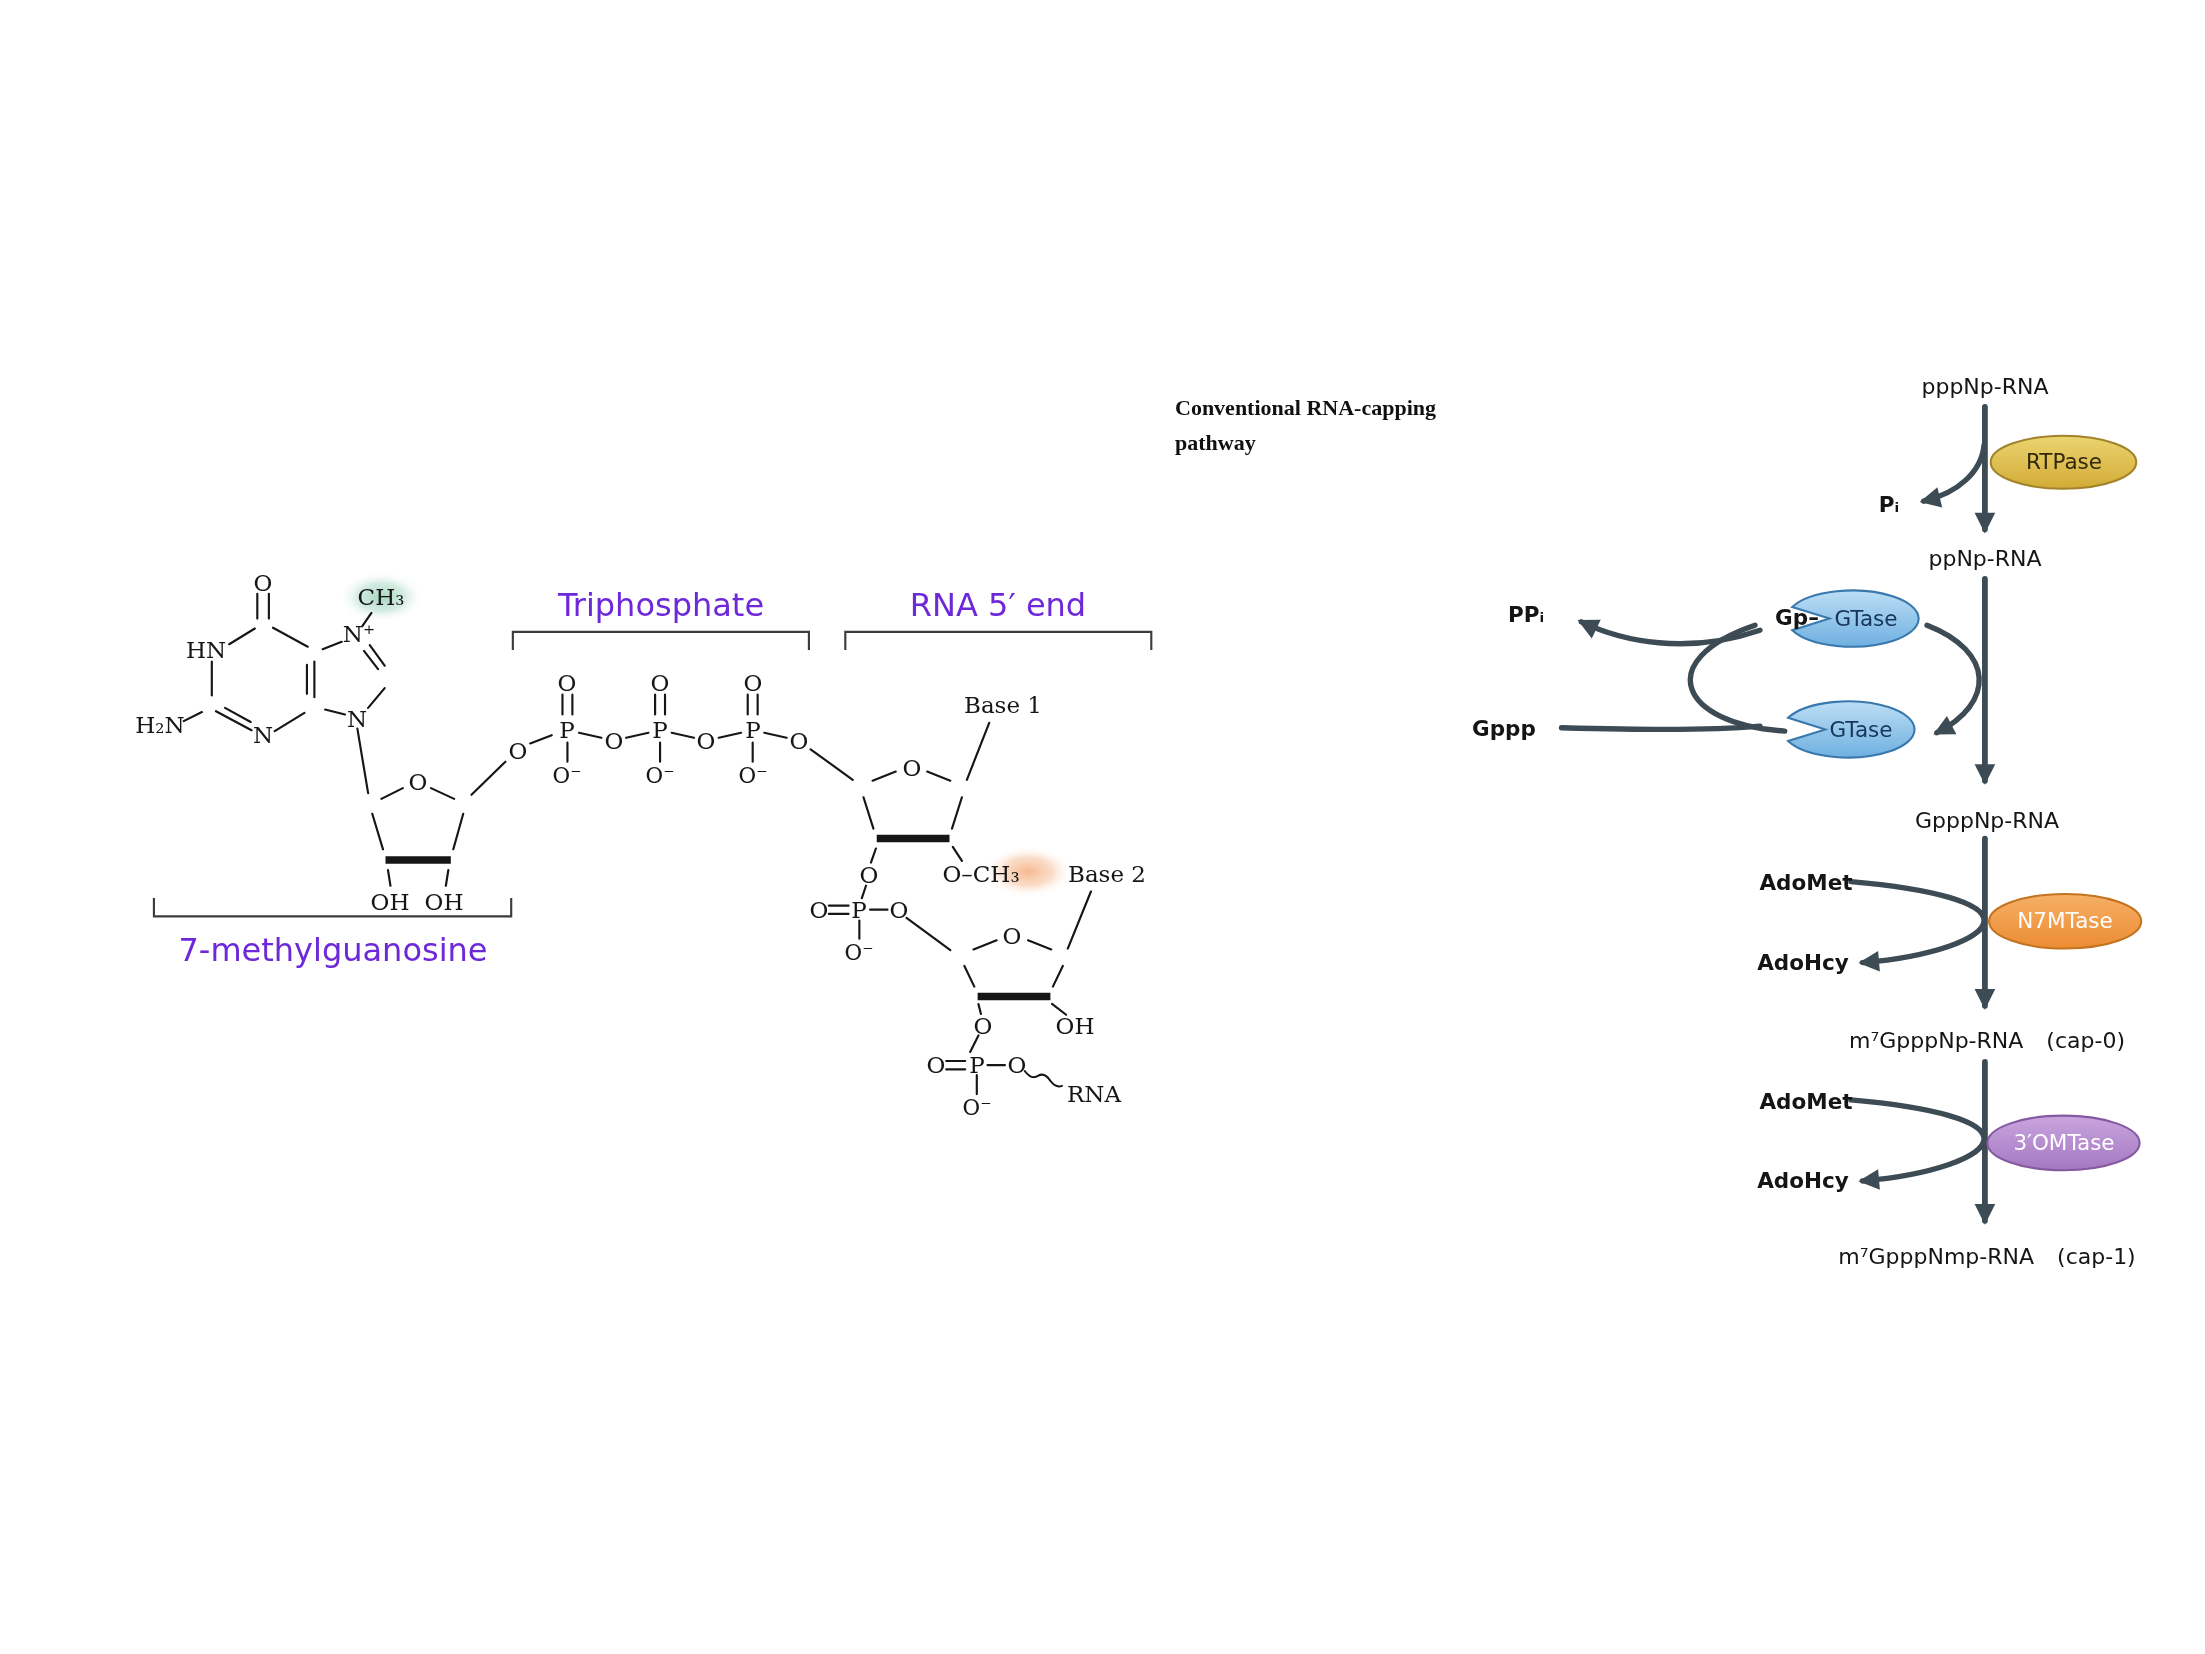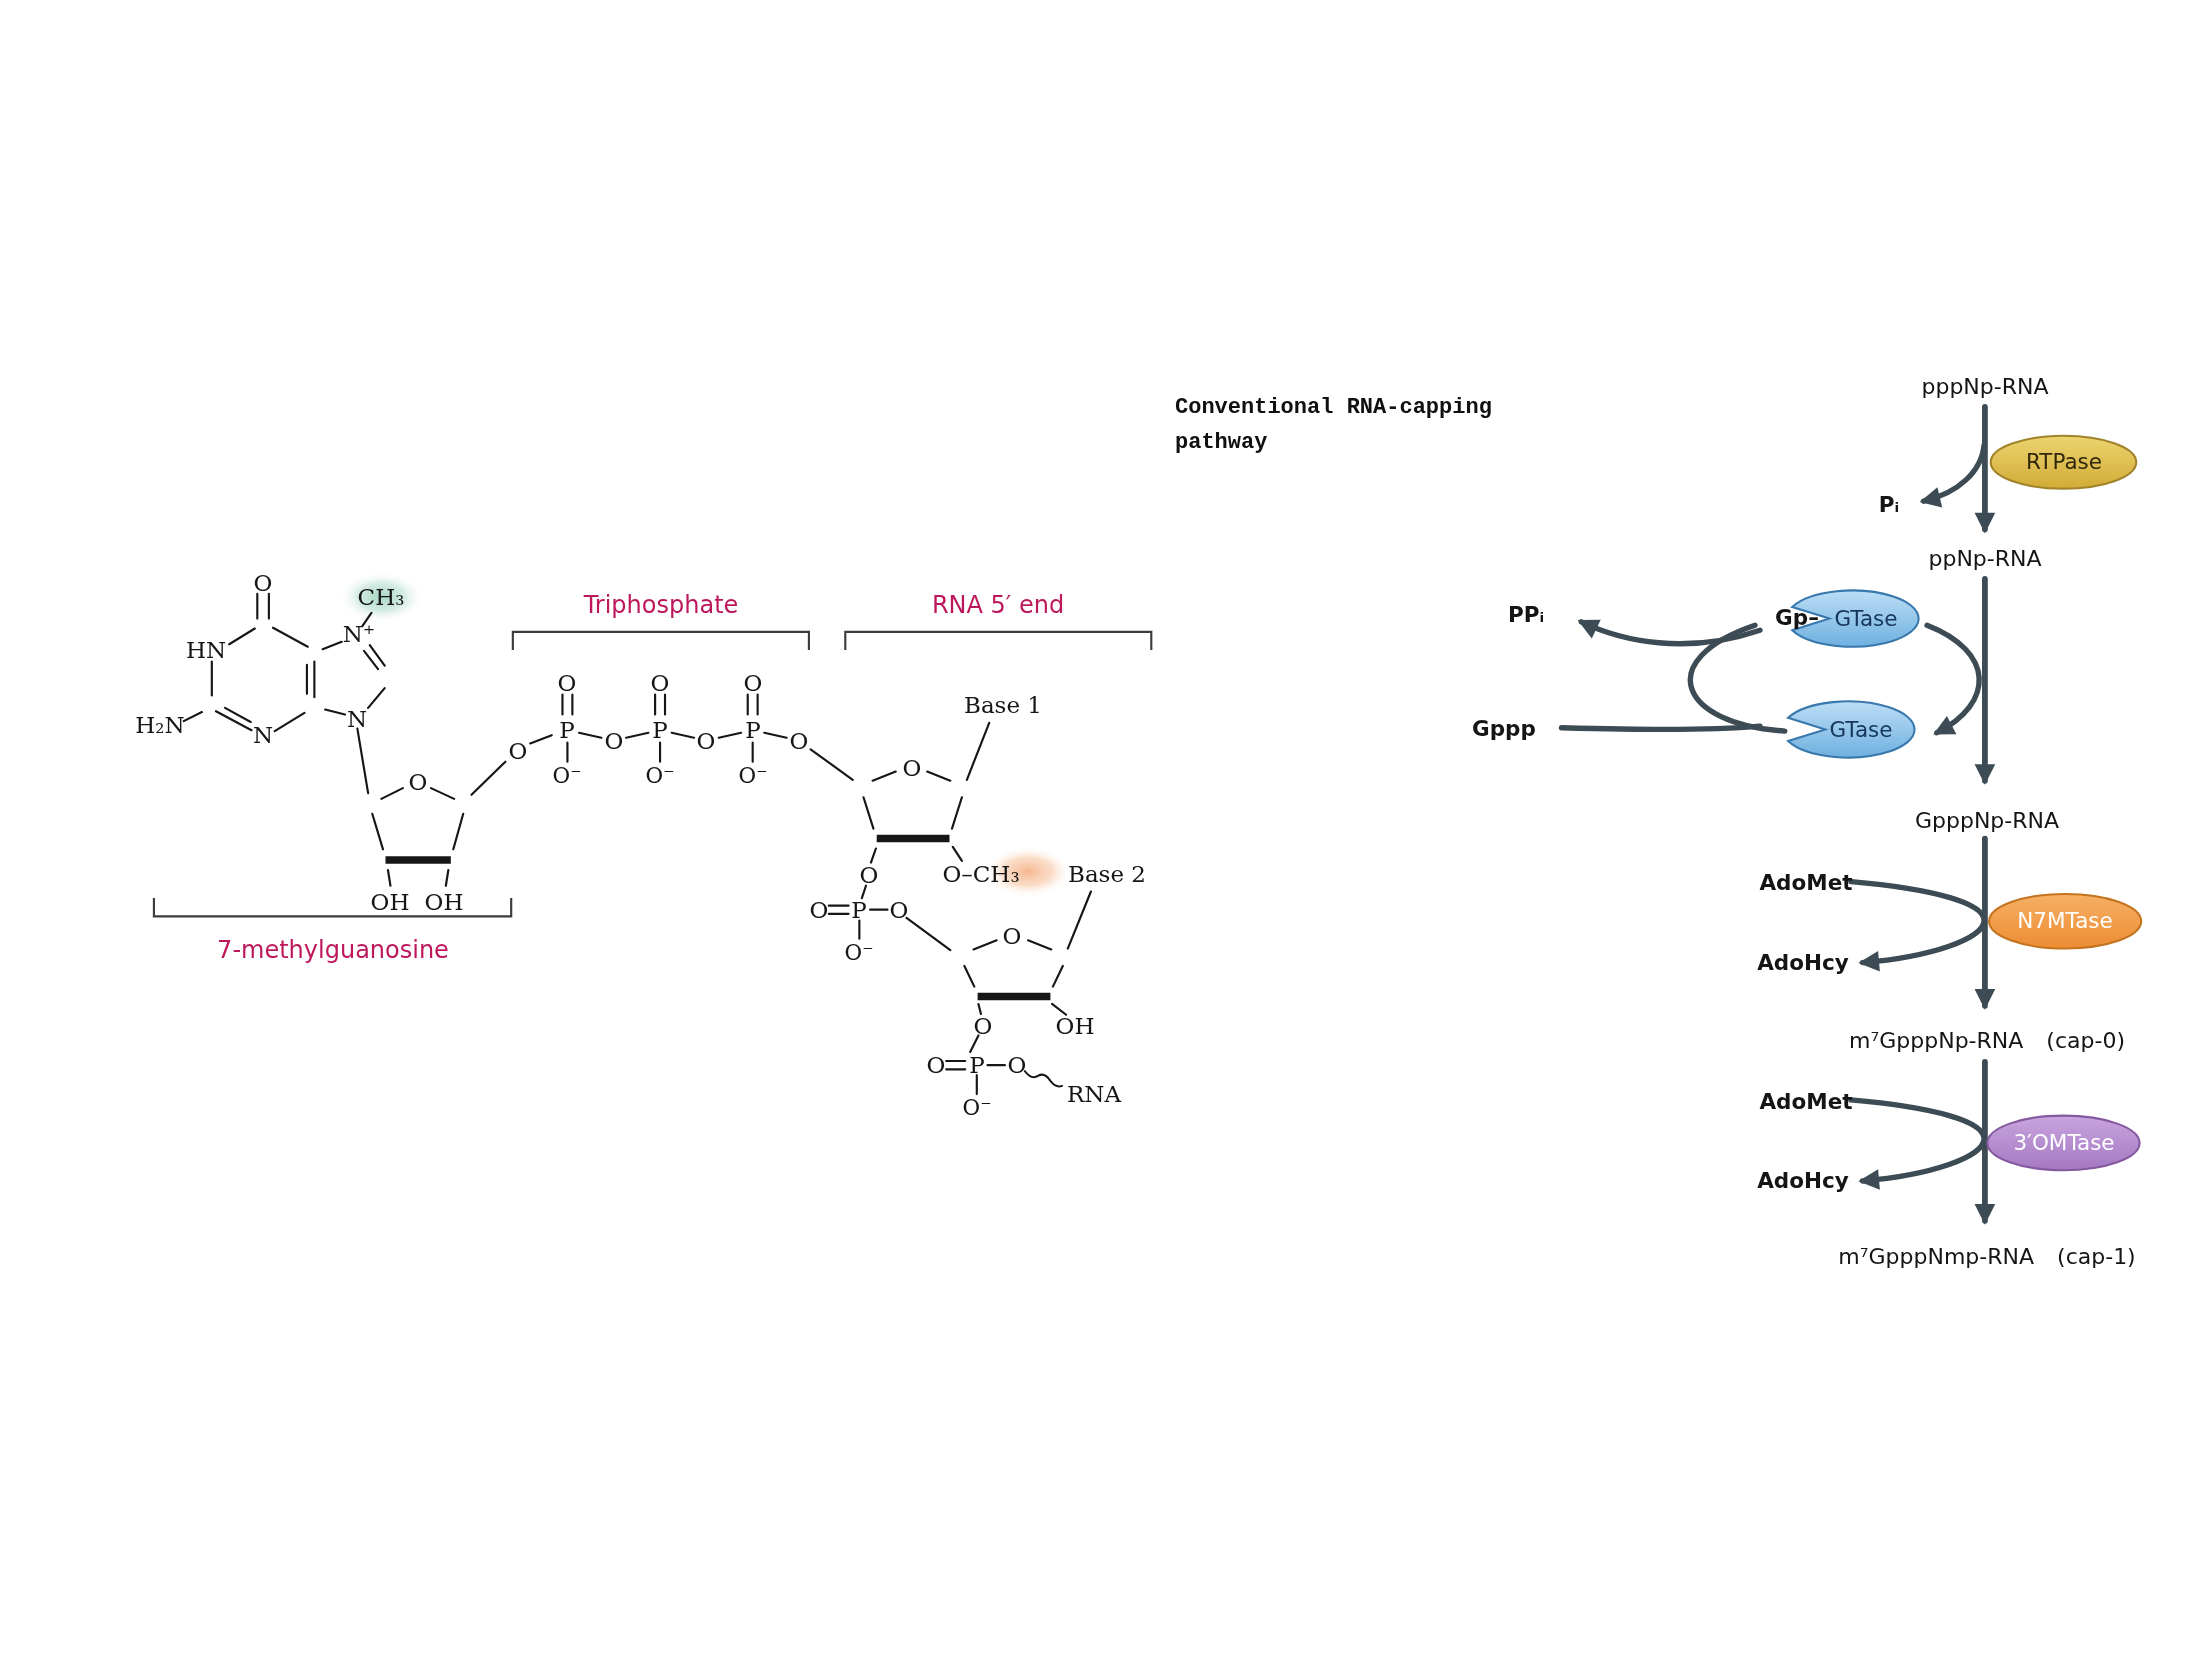--- a/index.html
+++ b/index.html
@@ -7,25 +7,25 @@
           font-family:"DejaVu Sans",sans-serif;}
   svg.art{position:absolute;left:0;top:0;}
 
   
   .lbl{position:absolute;transform:translate(-50%,-50%);white-space:nowrap;
        font-family:"DejaVu Serif","DejaVu Sans",serif;font-size:23px;color:#161616;line-height:1;}
   .lbl.sm{font-size:21.5px;}
 
   
   .san{position:absolute;transform:translate(-50%,-50%);white-space:nowrap;
-       font-family:"DejaVu Sans",sans-serif;font-size:24px;color:#be185d;line-height:1;}
+       font-family:"DejaVu Sans",sans-serif;font-size:32px;color:#6d28d9;line-height:1;}
 
   .h-title{position:absolute;white-space:nowrap;font-family:"DejaVu Sans",sans-serif;
        font-weight:bold;font-size:28px;color:#101010;line-height:1.15;}
-  .p-title{position:absolute;white-space:nowrap;font-family:Liberation Mono, monospace;
+  .p-title{position:absolute;white-space:nowrap;font-family:Liberation Serif, serif;
        font-weight:bold;font-size:22px;color:#101010;line-height:1.2;}
 
   
   .node{position:absolute;transform:translate(-50%,-50%);white-space:nowrap;
        font-family:"DejaVu Sans",sans-serif;font-size:22px;color:#151515;line-height:1;}
   .cof{position:absolute;transform:translate(-50%,-50%);white-space:nowrap;
        font-family:"DejaVu Sans",sans-serif;font-size:21.5px;color:#151515;line-height:1;font-weight:bold;}
   .enz{position:absolute;transform:translate(-50%,-50%);white-space:nowrap;
        font-family:"DejaVu Sans",sans-serif;font-size:21.5px;line-height:1;}
   .enz.dark{color:#31280c;}

